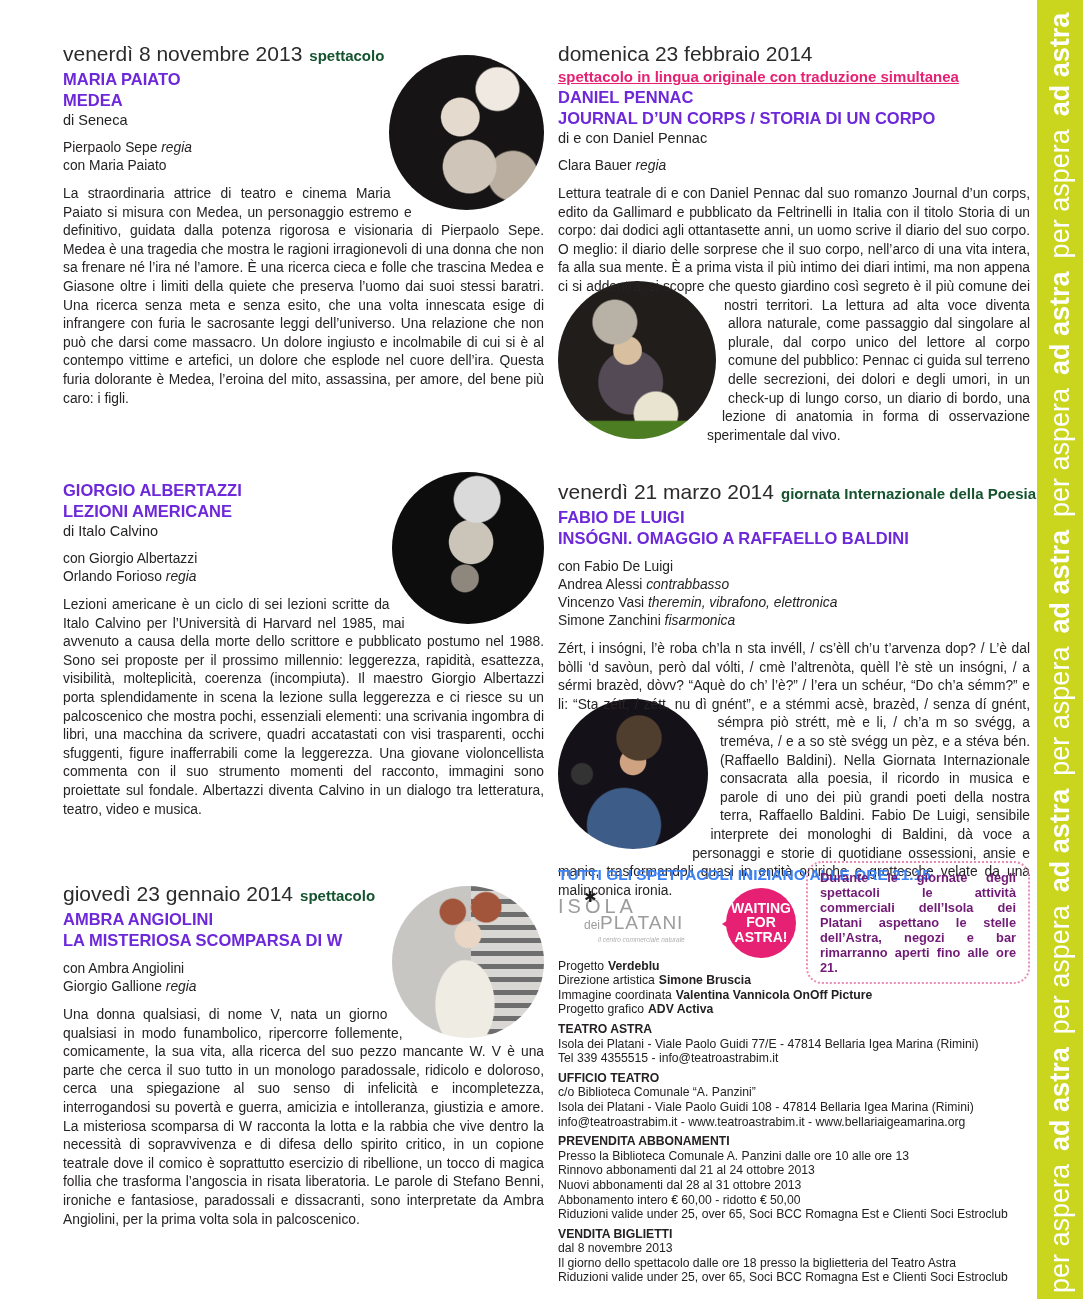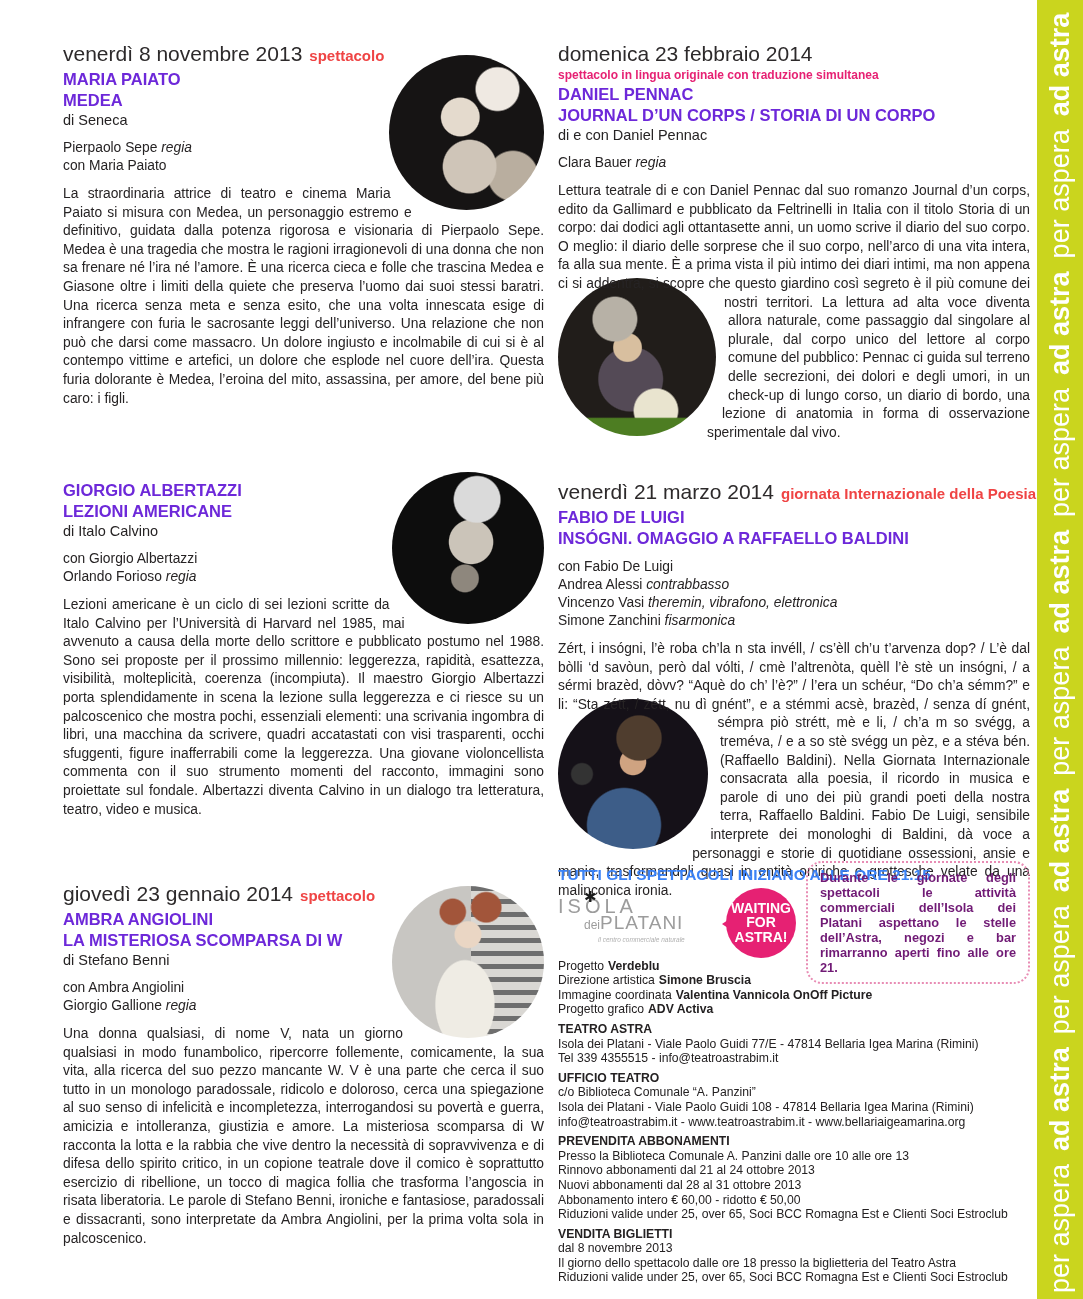--- a/index.html
+++ b/index.html
@@ -1,22 +1,22 @@
 <!DOCTYPE html>
 <html lang="it"><head>
 <meta charset="utf-8">
 <style>
   html,body{margin:0;padding:0;background:#fff;}
   .page{position:relative;width:1083px;height:1299px;background:#ffffff;overflow:hidden;
         font-family:"Liberation Sans",sans-serif;color:#262324;}
   
   .event{position:absolute;}
   .dateline{white-space:nowrap;font-size:21px;color:#2d2a2b;margin-bottom:3px;}
-  .tag{color:#ef4444;font-size:15px;font-weight:bold;margin-left:7px;}
-  .tagline2{color:#e62173;font-size:12px;font-weight:bold;margin:-1px 0 2px 0;}
+  .tag{color:#14532d;font-size:15px;font-weight:bold;margin-left:7px;}
+  .tagline2{color:#e62173;font-size:15px;font-weight:bold;margin:-1px 0 2px 0;text-decoration:underline;}
   .artist,.title{font-weight:bold;font-size:16.5px;line-height:21px;color:#6d28d9;}
   .byline{font-size:14.5px;line-height:19px;}
   .castblock{margin-top:9px;}
   .castline{font-size:13.8px;line-height:18px;}
   .role{font-style:italic;}
   .body{font-size:13.8px;line-height:18.6px;text-align:justify;margin-top:10px;}
   
   .photo{border-radius:50%;}
   .ph-right{float:right;shape-outside:circle(50%);shape-margin:9px;margin-left:10px;}
   .ph-left{float:left;shape-outside:circle(50%);shape-margin:9px;margin:3px 12px 3px 0;}
@@ -137,21 +137,20 @@
     <div class="body"><span>Zért, i insógni, l’è roba ch’la n sta invéll, / cs’èll ch’u t’arvenza dop? / L’è dal bòlli ‘d savòun, però dal vólti, / cmè l’altrenòta, quèll l’è stè un insógni, / a sérmi brazèd, dòvv? “Aquè do ch’ l’è?” / l’era un schéur, “Do ch’a sémm?” e li: “Sta zétt, / zétt, nu</span>
       <span class="photo ph-left ph-deluigi"></span>
       <span>dì gnént”, e a stémmi acsè, brazèd, / senza dí gnént, sémpra piò strétt, mè e li, / ch’a m so svégg, a treméva, / e a so stè svégg un pèz, e a stéva bén. (Raffaello Baldini). Nella Giornata Internazionale consacrata alla poesia, il ricordo in musica e parole di uno dei più grandi poeti della nostra terra, Raffaello Baldini. Fabio De Luigi, sensibile interprete dei monologhi di Baldini, dà voce a personaggi e storie di quotidiane ossessioni, ansie e manie, trasformandoli quasi in entità oniriche e grottesche velate da una malinconica ironia.</span></div>
   </section>
 
   <section class="event" style="left:63px;top:882px;width:481px;">
     <div class="photo ph-right ph-ambra"></div>
     <div class="dateline"><span>giovedì 23 gennaio 2014</span><span class="tag">spettacolo</span></div>
     <div class="artist">AMBRA ANGIOLINI</div>
     <div class="title">LA MISTERIOSA SCOMPARSA DI W</div>
-    <div class="byline">di Stefano Benni</div>
     <div class="castblock">
       <div class="castline"><span>con Ambra Angiolini</span></div>
       <div class="castline"><span>Giorgio Gallione</span> <span class="role">regia</span></div>
     </div>
     <div class="body">Una donna qualsiasi, di nome V, nata un giorno qualsiasi in modo funambolico, ripercorre follemente, comicamente, la sua vita, alla ricerca del suo pezzo mancante W. V è una parte che cerca il suo tutto in un monologo paradossale, ridicolo e doloroso, cerca una spiegazione al suo senso di infelicità e incompletezza, interrogandosi su povertà e guerra, amicizia e intolleranza, giustizia e amore. La misteriosa scomparsa di W racconta la lotta e la rabbia che vive dentro la necessità di sopravvivenza e di difesa dello spirito critico, in un copione teatrale dove il comico è soprattutto esercizio di ribellione, un tocco di magica follia che trasforma l’angoscia in risata liberatoria. Le parole di Stefano Benni, ironiche e fantasiose, paradossali e dissacranti, sono interpretate da Ambra Angiolini, per la prima volta sola in palcoscenico.</div>
   </section>
 
   <section class="footer" style="left:558px;top:868px;width:472px;">
     <div class="showtime">TUTTI GLI SPETTACOLI INIZIANO ALLE ORE 21.15</div>
 

